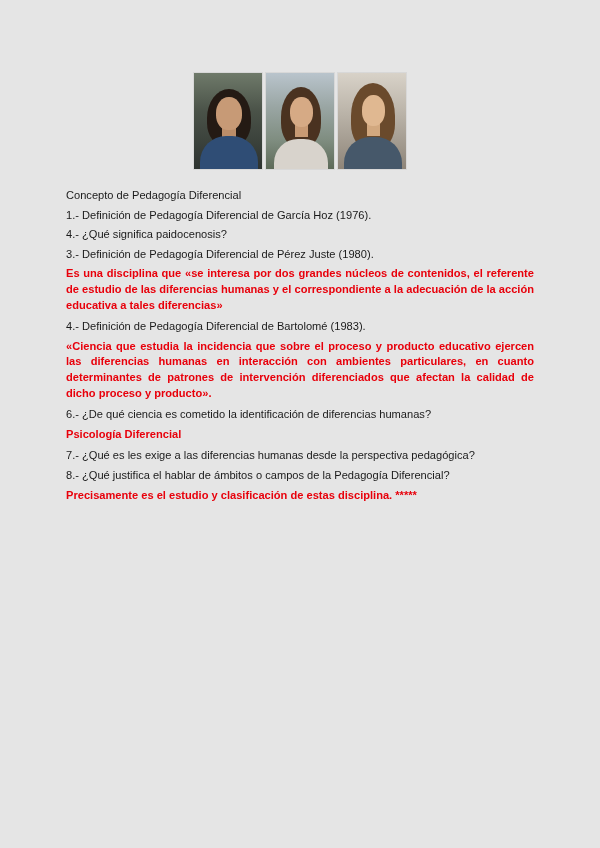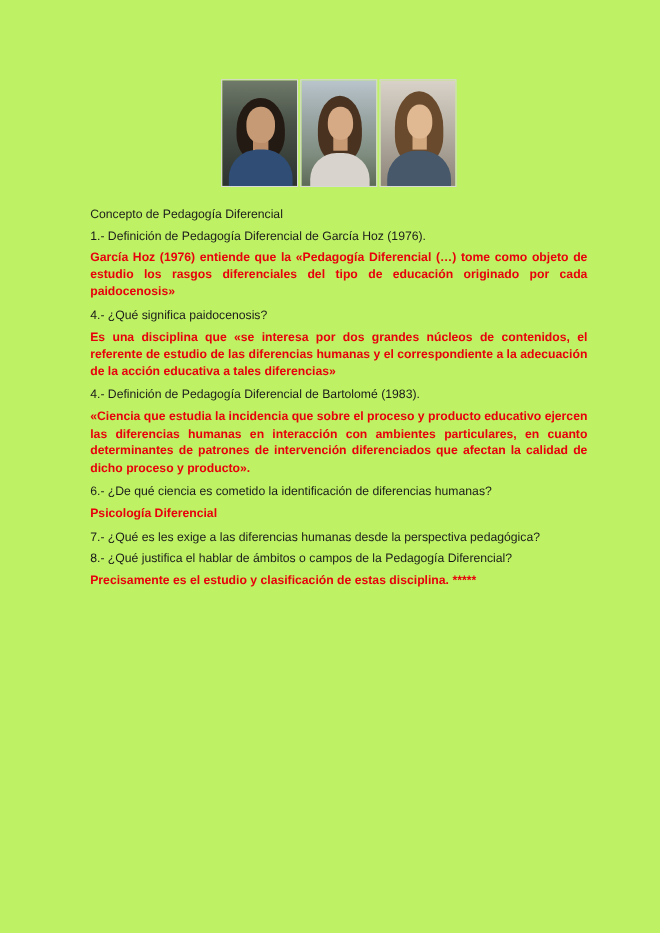--- a/index.html
+++ b/index.html
@@ -11,23 +11,22 @@
     height: 848px;
     background: #ffffff;
     font-family: "Liberation Sans", sans-serif;
     color: #000000;
     overflow: hidden;
   }
   .page {
     position: relative;
     width: 600px;
     height: 848px;
-    background: #bef264;
+    background: #e5e5e5;
     box-sizing: border-box;
-    padding-left: 16px;
   }
   .photo-strip {
     display: flex;
     justify-content: center;
     gap: 2px;
     padding-top: 72px;
   }
   .photo {
     width: 70px;
     height: 98px;
@@ -186,22 +185,22 @@
       <div class="hair"></div>
       <div class="neck"></div>
       <div class="face"></div>
       <div class="body"></div>
     </div>
   </div>
 
   <div class="content">
     <p class="line q heading">Concepto de Pedagogía Diferencial</p>
     <p class="line q">1.- Definición de Pedagogía Diferencial de García Hoz (1976).</p>
-    <p class="line a">García Hoz (1976) entiende que la «Pedagogía Diferencial (…) tome como objeto de estudio los rasgos diferenciales del tipo de educación originado por cada paidocenosis»</p>
     <p class="line q">4.- ¿Qué significa paidocenosis?</p>
+    <p class="line q">3.- Definición de Pedagogía Diferencial de Pérez Juste (1980).</p>
     <p class="line a">Es una disciplina que «se interesa por dos grandes núcleos de contenidos, el referente de estudio de las diferencias humanas y el correspondiente a la adecuación de la acción educativa a tales diferencias»</p>
     <p class="line q">4.- Definición de Pedagogía Diferencial de Bartolomé (1983).</p>
     <p class="line a">«Ciencia que estudia la incidencia que sobre el proceso y producto educativo ejercen las diferencias humanas en interacción con ambientes particulares, en cuanto determinantes de patrones de intervención diferenciados que afectan la calidad de dicho proceso y producto».</p>
     <p class="line q">6.- ¿De qué ciencia es cometido la identificación de diferencias humanas?</p>
     <p class="line a">Psicología Diferencial</p>
     <p class="line q">7.- ¿Qué es les exige a las diferencias humanas desde la perspectiva pedagógica?</p>
     <p class="line q">8.- ¿Qué justifica el hablar de ámbitos o campos de la Pedagogía Diferencial?</p>
     <p class="line a">Precisamente es el estudio y clasificación de estas disciplina. *****</p>
   </div>
 

